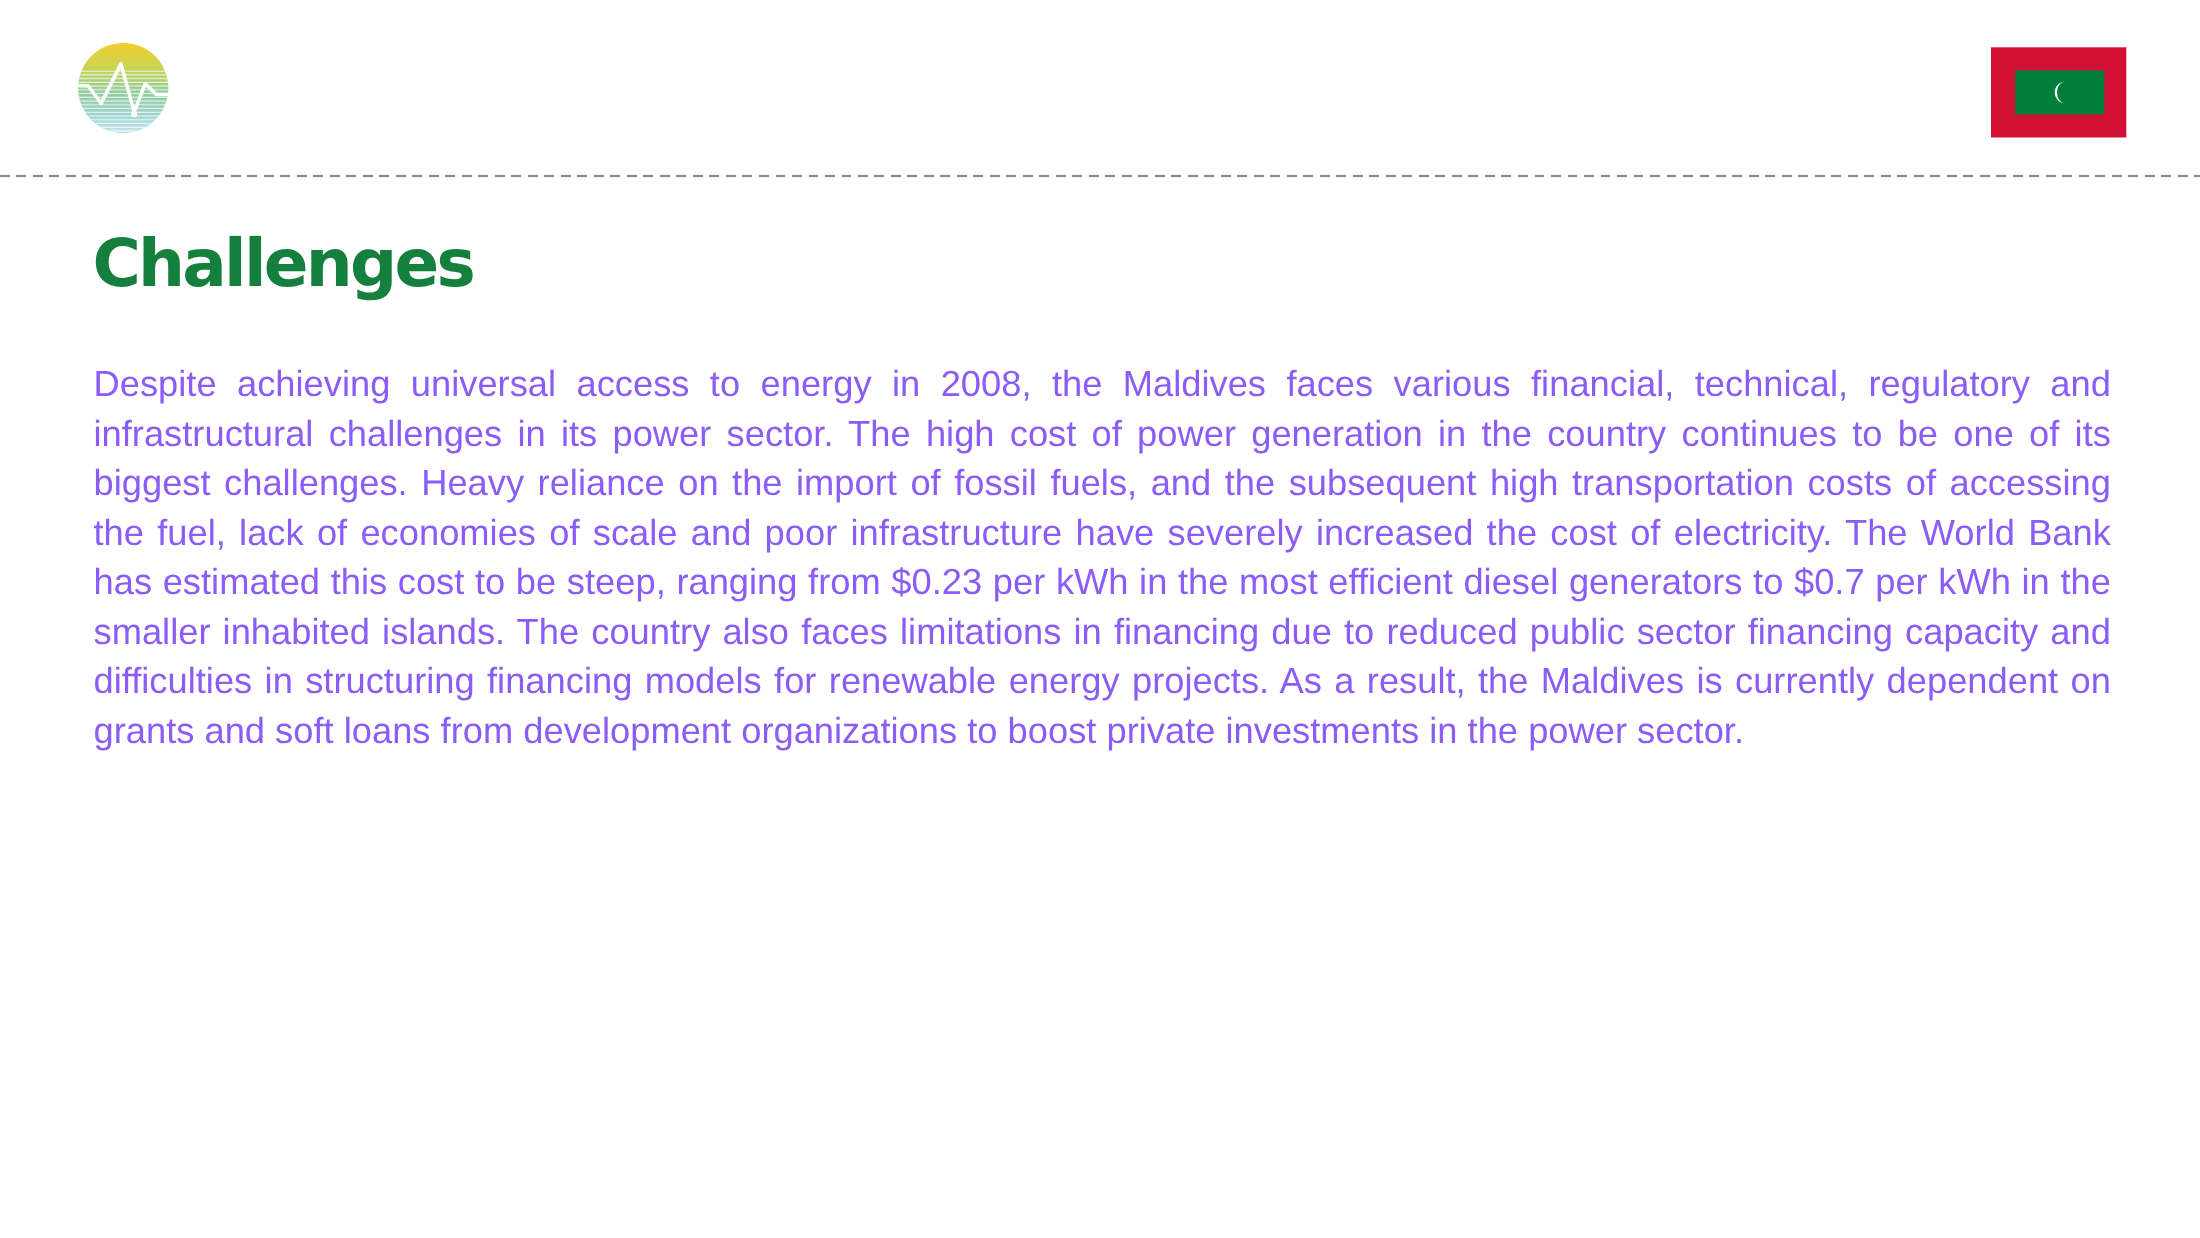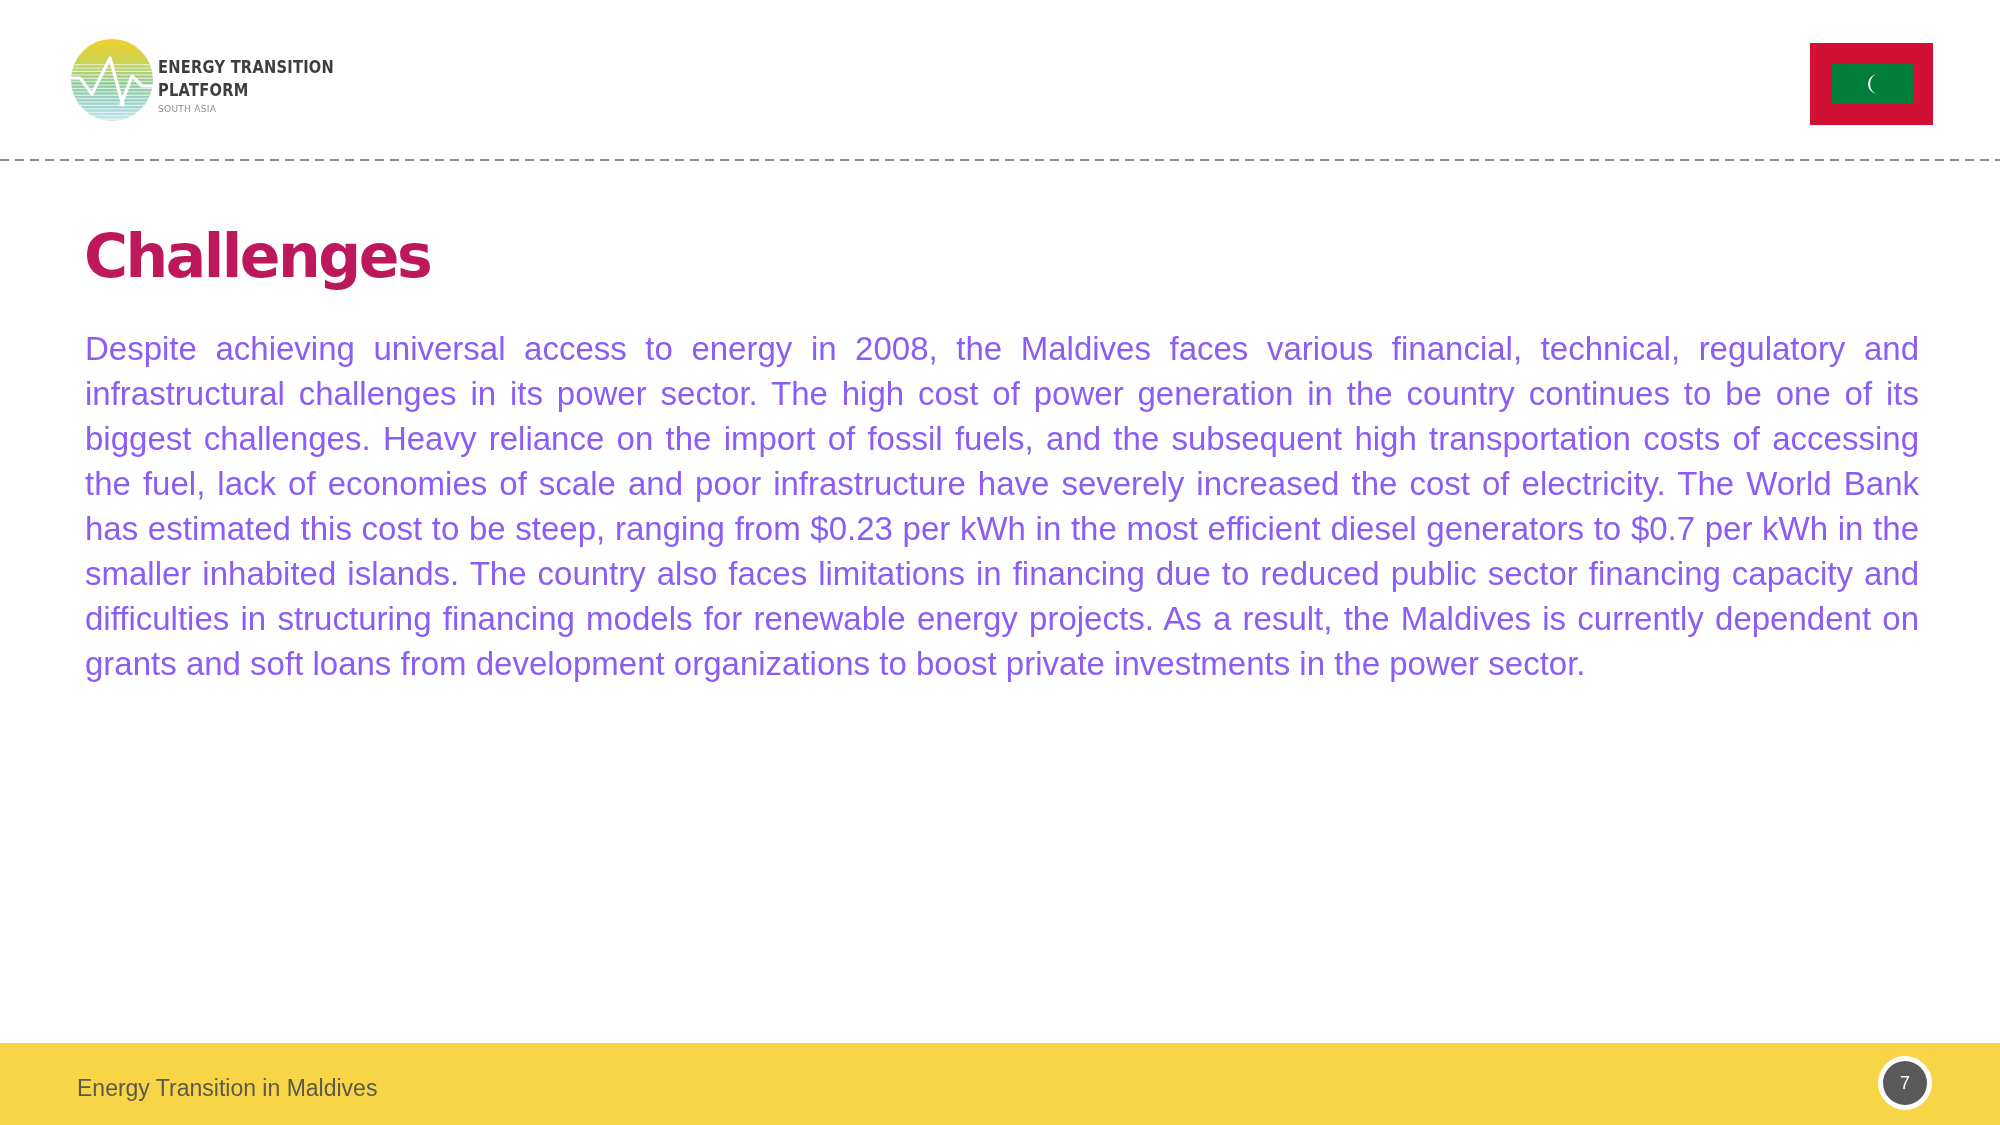--- a/index.html
+++ b/index.html
@@ -77,27 +77,27 @@
   
   .divider {
     position: absolute;
     left: 0; top: 159px;
     width: 2000px; height: 2px;
     background-image: repeating-linear-gradient(to right, #8c8c8c 0 9px, transparent 9px 15px);
   }
   
   .title {
     position: absolute;
-    left: 84px; top: 216px;
+    left: 84px; top: 200px;
     margin: 0;
     font-family: "DejaVu Sans", sans-serif;
     font-weight: bold;
     font-size: 60px;
     line-height: 80px;
-    color: #be185d;
+    color: #15803d;
     letter-spacing: -2.5px;
   }
   
   .body-text {
     position: absolute;
     left: 85px; top: 326px;
     width: 1834px;
     margin: 0;
     font-family: "Liberation Sans", sans-serif;
     font-size: 33px;
@@ -163,41 +163,30 @@
           <rect x="0" y="2.3" width="84" height="1.1" fill="#ffffff" opacity="0.75"></rect>
         </pattern>
       </defs>
       <g clip-path="url(#cc)">
         <rect x="0" y="0" width="84" height="84" fill="url(#lg)"></rect>
         <rect x="0" y="26" width="84" height="58" fill="url(#stripes)"></rect>
       </g>
       <polyline points="2,40 10,40 22,56 40,20 52,64 62,38 72,48 84,48" fill="none" stroke="#ffffff" stroke-width="3.2" stroke-linejoin="round" stroke-linecap="round"></polyline>
       <circle cx="52" cy="66" r="2.6" fill="#ffffff"></circle>
     </svg>
-    <div class="logo-text">
-      <span class="logo-line1">ENERGY TRANSITION</span>
-      <span class="logo-line2">PLATFORM</span>
-      <span class="logo-sub">SOUTH ASIA</span>
-    </div>
   </div>
 
   <div class="flag">
     <div class="flag-inner">
       <svg class="flag-crescent" viewBox="0 0 24 24" xmlns="http://www.w3.org/2000/svg">
         <path d="M14 2 A10 10 0 1 0 14 22 A8 10 0 1 1 14 2 Z" fill="#ffffff"></path>
       </svg>
     </div>
   </div>
 
   <div class="divider"></div>
 
   <h1 class="title">Challenges</h1>
 
   <p class="body-text">Despite achieving universal access to energy in 2008, the Maldives faces various financial, technical, regulatory and infrastructural challenges in its power sector. The high cost of power generation in the country continues to be one of its biggest challenges. Heavy reliance on the import of fossil fuels, and the subsequent high transportation costs of accessing the fuel, lack of economies of scale and poor infrastructure have severely increased the cost of electricity. The World Bank has estimated this cost to be steep, ranging from $0.23 per kWh in the most efficient diesel generators to $0.7 per kWh in the smaller inhabited islands. The country also faces limitations in financing due to reduced public sector financing capacity and difficulties in structuring financing models for renewable energy projects. As a result, the Maldives is currently dependent on grants and soft loans from development organizations to boost private investments in the power sector.</p>
 
-  <div class="footer">
-    <span class="footer-label">Energy Transition in Maldives</span>
-    <div class="page-badge">
-      <div class="page-badge-inner">7</div>
-    </div>
-  </div>
 
 </div>
 
 </body></html>

